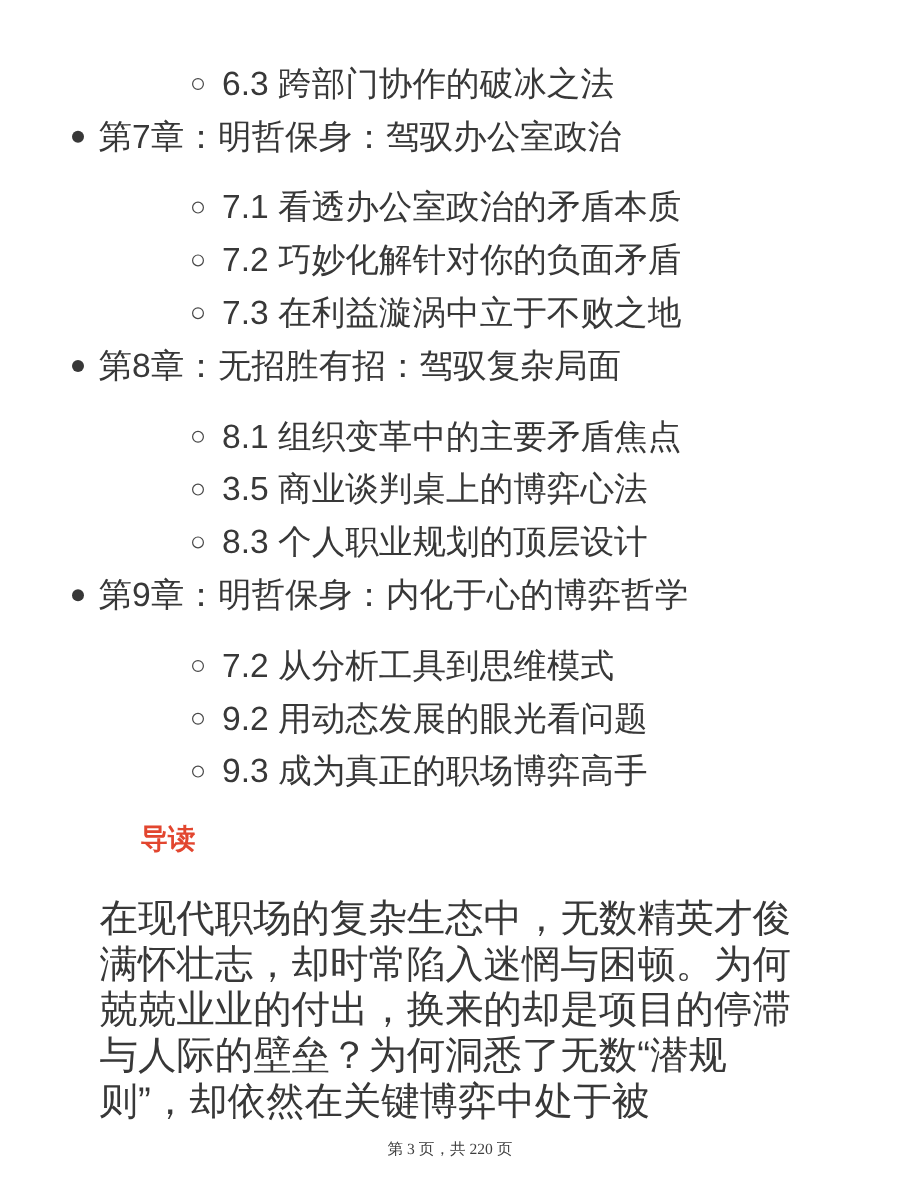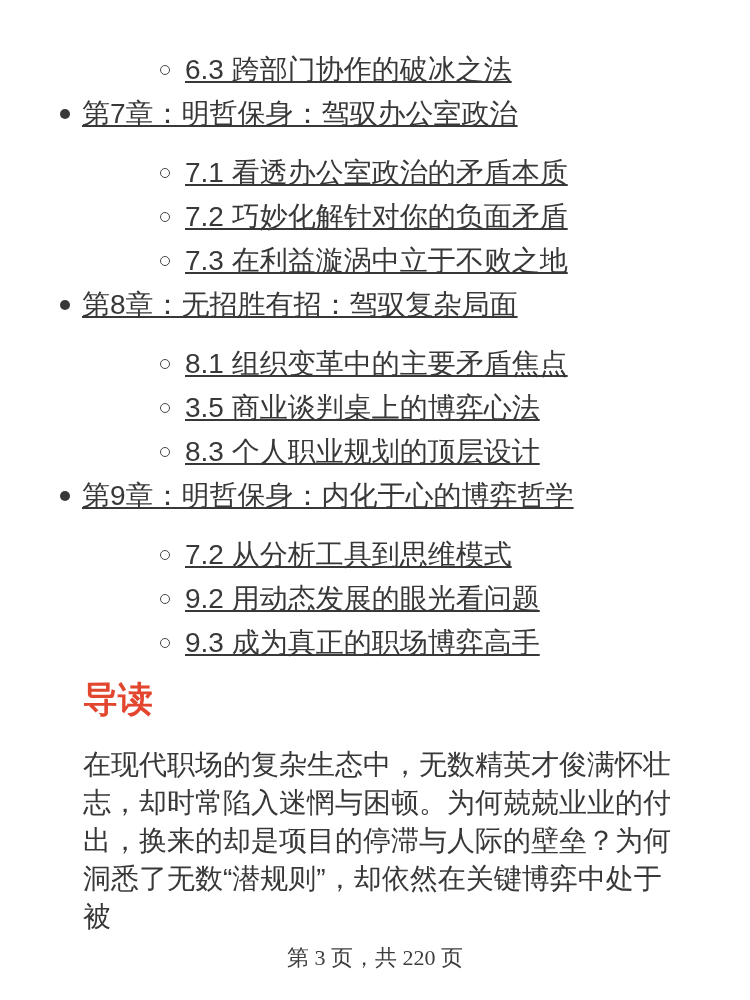--- a/index.html
+++ b/index.html
@@ -20,21 +20,20 @@
     padding-top: 55px;
   }
   .toc-row {
     display: flex;
     align-items: center;
     height: 30px;
     margin-bottom: 14px;
     font-size: 28px;
     line-height: 30px;
     white-space: nowrap;
-    text-decoration: underline;
   }
   .toc-row.chapter {
     padding-left: 60px;
     margin-top: 13px;
   }
   .toc-row.section {
     padding-left: 160px;
   }
   .toc-row.group-start {
     margin-top: 29px;
@@ -50,43 +49,43 @@
   .bullet-hollow {
     flex: none;
     width: 8px;
     height: 8px;
     border-radius: 50%;
     border: 1.5px solid #474747;
     background: transparent;
     margin-right: 15px;
   }
   .intro-heading {
-    margin: 21px 0 0 83px;
-    font-size: 35px;
+    margin: 21px 0 0 117px;
+    font-size: 23px;
     line-height: 40px;
     font-weight: bold;
     color: #E2462F;
   }
   .intro-paragraph {
     margin: 27px 0 0 83px;
     width: 591px;
-    font-size: 28px;
+    font-size: 32px;
     line-height: 38px;
     color: #383838;
     text-align: left;
     word-break: break-all;
   }
   .page-footer {
     position: absolute;
     top: 948px;
     left: 0;
     right: 0;
     text-align: center;
     font-family: "Liberation Serif", "DejaVu Serif", serif;
-    font-size: 22px;
+    font-size: 13px;
     line-height: 20px;
     color: #3d3d3d;
   }
 </style>
 </head>
 <body>
 
 <div class="page">
 
   <div class="toc">

